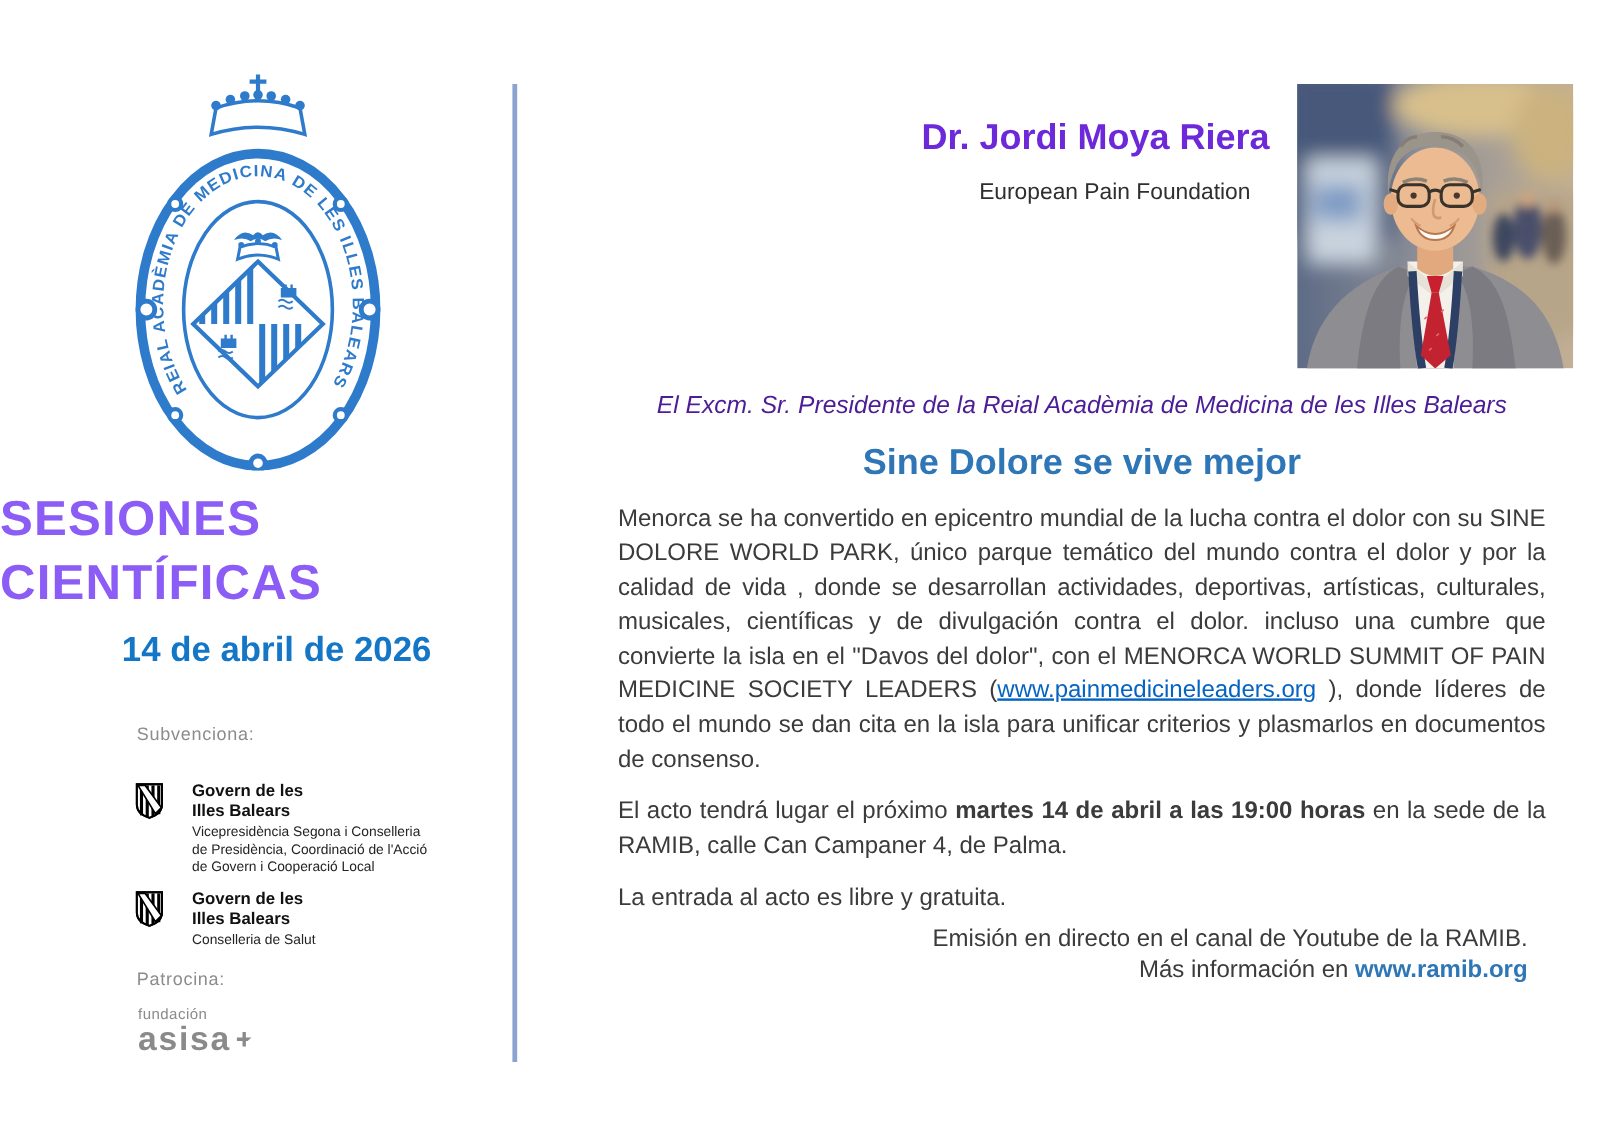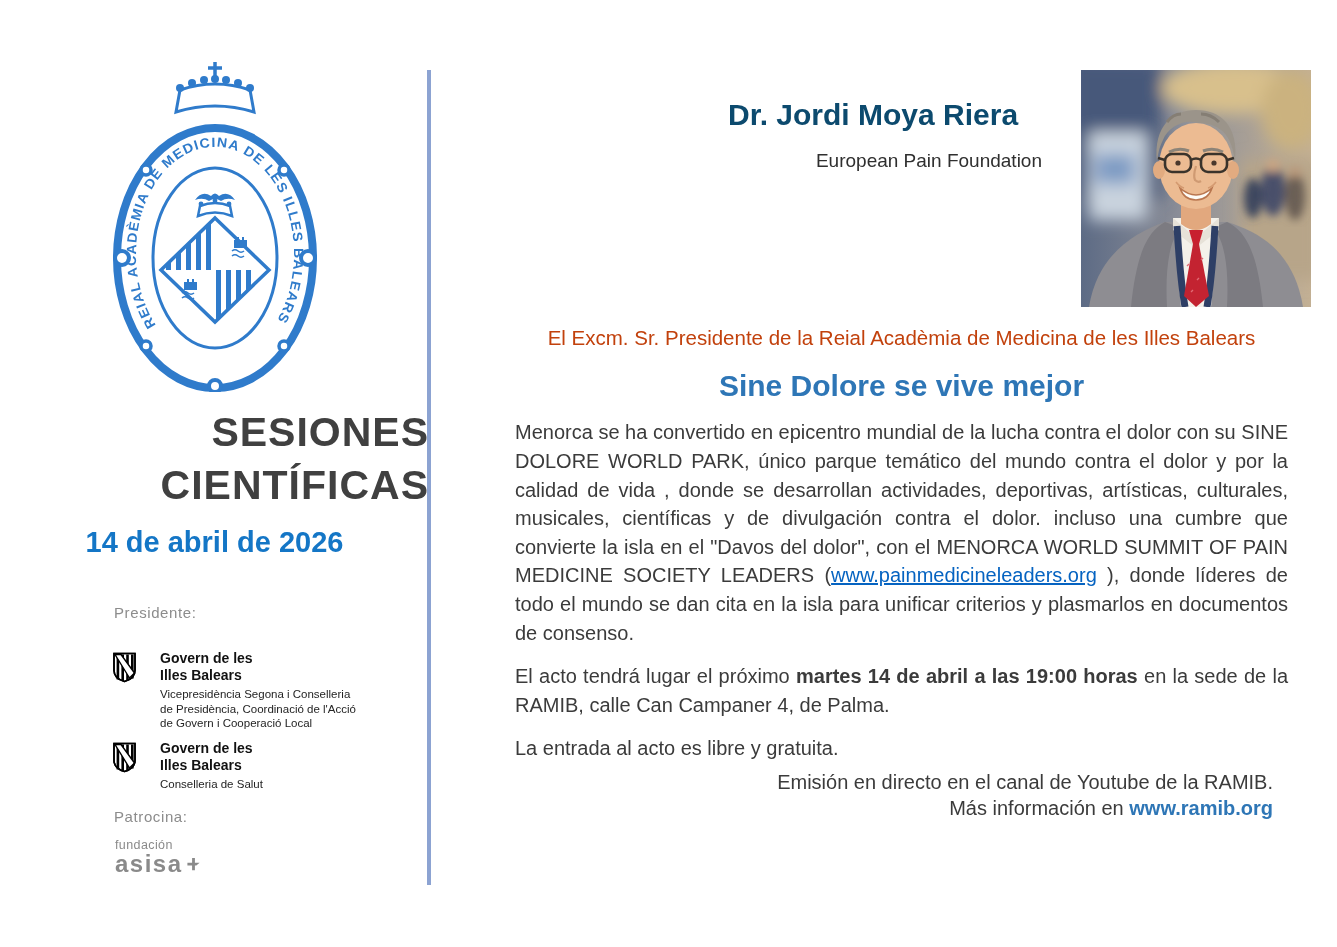--- a/index.html
+++ b/index.html
@@ -4,57 +4,57 @@
 <style>
   html,body{margin:0;padding:0;background:#fff;}
   .page{
     position:relative;width:1337px;height:947px;background:#ffffff;
     font-family:"Liberation Sans",sans-serif;overflow:hidden;color:#3b3b3b;
   }
   
   .sidebar{position:absolute;left:0;top:0;width:429px;height:947px;}
   .emblem{position:absolute;left:110px;top:60px;width:210px;height:332px;}
   .side-title{
-    position:absolute;top:406px;left:0;width:429px;text-align:right;
-    color:#404040;font-weight:bold;font-size:41px;line-height:1.3;letter-spacing:1px;
+    position:absolute;top:406px;left:0;width:429px;text-align:left;
+    color:#8b5cf6;font-weight:bold;font-size:41px;line-height:1.3;letter-spacing:1px;
   }
   .side-date{
     position:absolute;top:526px;left:0;width:429px;text-align:center;
-    color:#1476C6;font-weight:bold;font-size:29px;
+    color:#1476C6;font-weight:bold;font-size:29px;padding-left:16px;
   }
   .sponsor-label{
     position:absolute;left:114px;color:#8c8c8c;font-size:15px;letter-spacing:.6px;
   }
   .label-sub{top:604px;}
   .label-pat{top:808px;}
   .sponsor{position:absolute;left:112px;display:flex;gap:23px;align-items:flex-start;}
   .sponsor-1{top:650px;}
   .sponsor-2{top:740px;}
   .shield{width:25px;height:31px;flex:0 0 auto;margin-top:2px;}
   .sponsor-name{font-size:14px;font-weight:bold;color:#111;line-height:1.2;}
   .sponsor-dept{font-size:11.5px;color:#242424;line-height:1.3;margin-top:3px;}
   .asisa{position:absolute;left:115px;top:838px;color:#8a8a8a;}
   .asisa-f{font-size:12.5px;letter-spacing:.4px;}
   .asisa-row{display:flex;align-items:center;gap:3px;}
-  .asisa-a{font-size:24px;font-weight:bold;letter-spacing:1.5px;line-height:1;}
+  .asisa-a{font-size:28px;font-weight:bold;letter-spacing:1.5px;line-height:1;}
   
   .divider{position:absolute;left:427px;top:70px;width:4px;height:815px;background:#8CA3D2;}
   
   .speaker-name{
-    position:absolute;left:728px;top:98px;width:330px;text-align:left;
-    font-size:30px;font-weight:bold;color:#0c4a6e;
+    position:absolute;left:728px;top:98px;width:330px;text-align:right;
+    font-size:30px;font-weight:bold;color:#6d28d9;
   }
   .speaker-roles{
     position:absolute;left:640px;top:148px;width:402px;text-align:right;
     font-size:19px;color:#2f2f2f;line-height:1.4;
   }
   .photo{position:absolute;left:1081px;top:70px;width:230px;height:237px;}
   
   .content{position:absolute;left:515px;top:322px;width:773px;}
-  .invite{text-align:center;font-size:20.5px;line-height:1.58;color:#c2410c;}
+  .invite{text-align:center;font-size:20.5px;line-height:1.58;color:#4c1d95;font-style:italic;}
   .session-title{
     text-align:center;color:#2E76B6;font-size:30px;font-weight:bold;margin-top:15px;
   }
   .para{font-size:20px;line-height:1.43;text-align:justify;margin-top:15px;}
   .para-first{margin-top:17px;}
   .bold{font-weight:bold;}
   .link{color:#0563C1;text-decoration:underline;cursor:pointer;}
   .right-line{text-align:right;font-size:20px;margin-top:8px;padding-right:15px;}
   .right-line-tight{margin-top:3px;}
   .ramib-link{color:#2E76B6;font-weight:bold;text-decoration:none;cursor:pointer;}
@@ -139,21 +139,21 @@
       </g>
     </svg>
 
     <div class="side-title">
       <div>SESIONES</div>
       <div>CIENTÍFICAS</div>
     </div>
 
     <div class="side-date">14 de abril de 2026</div>
 
-    <div class="sponsor-label label-sub">Presidente:</div>
+    <div class="sponsor-label label-sub">Subvenciona:</div>
 
     <div class="sponsor sponsor-1">
       <svg class="shield" viewBox="0 0 25 31">
         <path d="M2,1.5 h21 v17 q0,8 -10.5,11 q-10.5,-3 -10.5,-11 Z" fill="#ffffff" stroke="#000" stroke-width="1.6"></path>
         <g fill="#000">
           <rect x="4.6" y="2.5" width="2.6" height="25"></rect>
           <rect x="9.4" y="2.5" width="2.6" height="26.5"></rect>
           <rect x="14.2" y="2.5" width="2.6" height="26"></rect>
           <rect x="19" y="2.5" width="2.6" height="24"></rect>
         </g>

